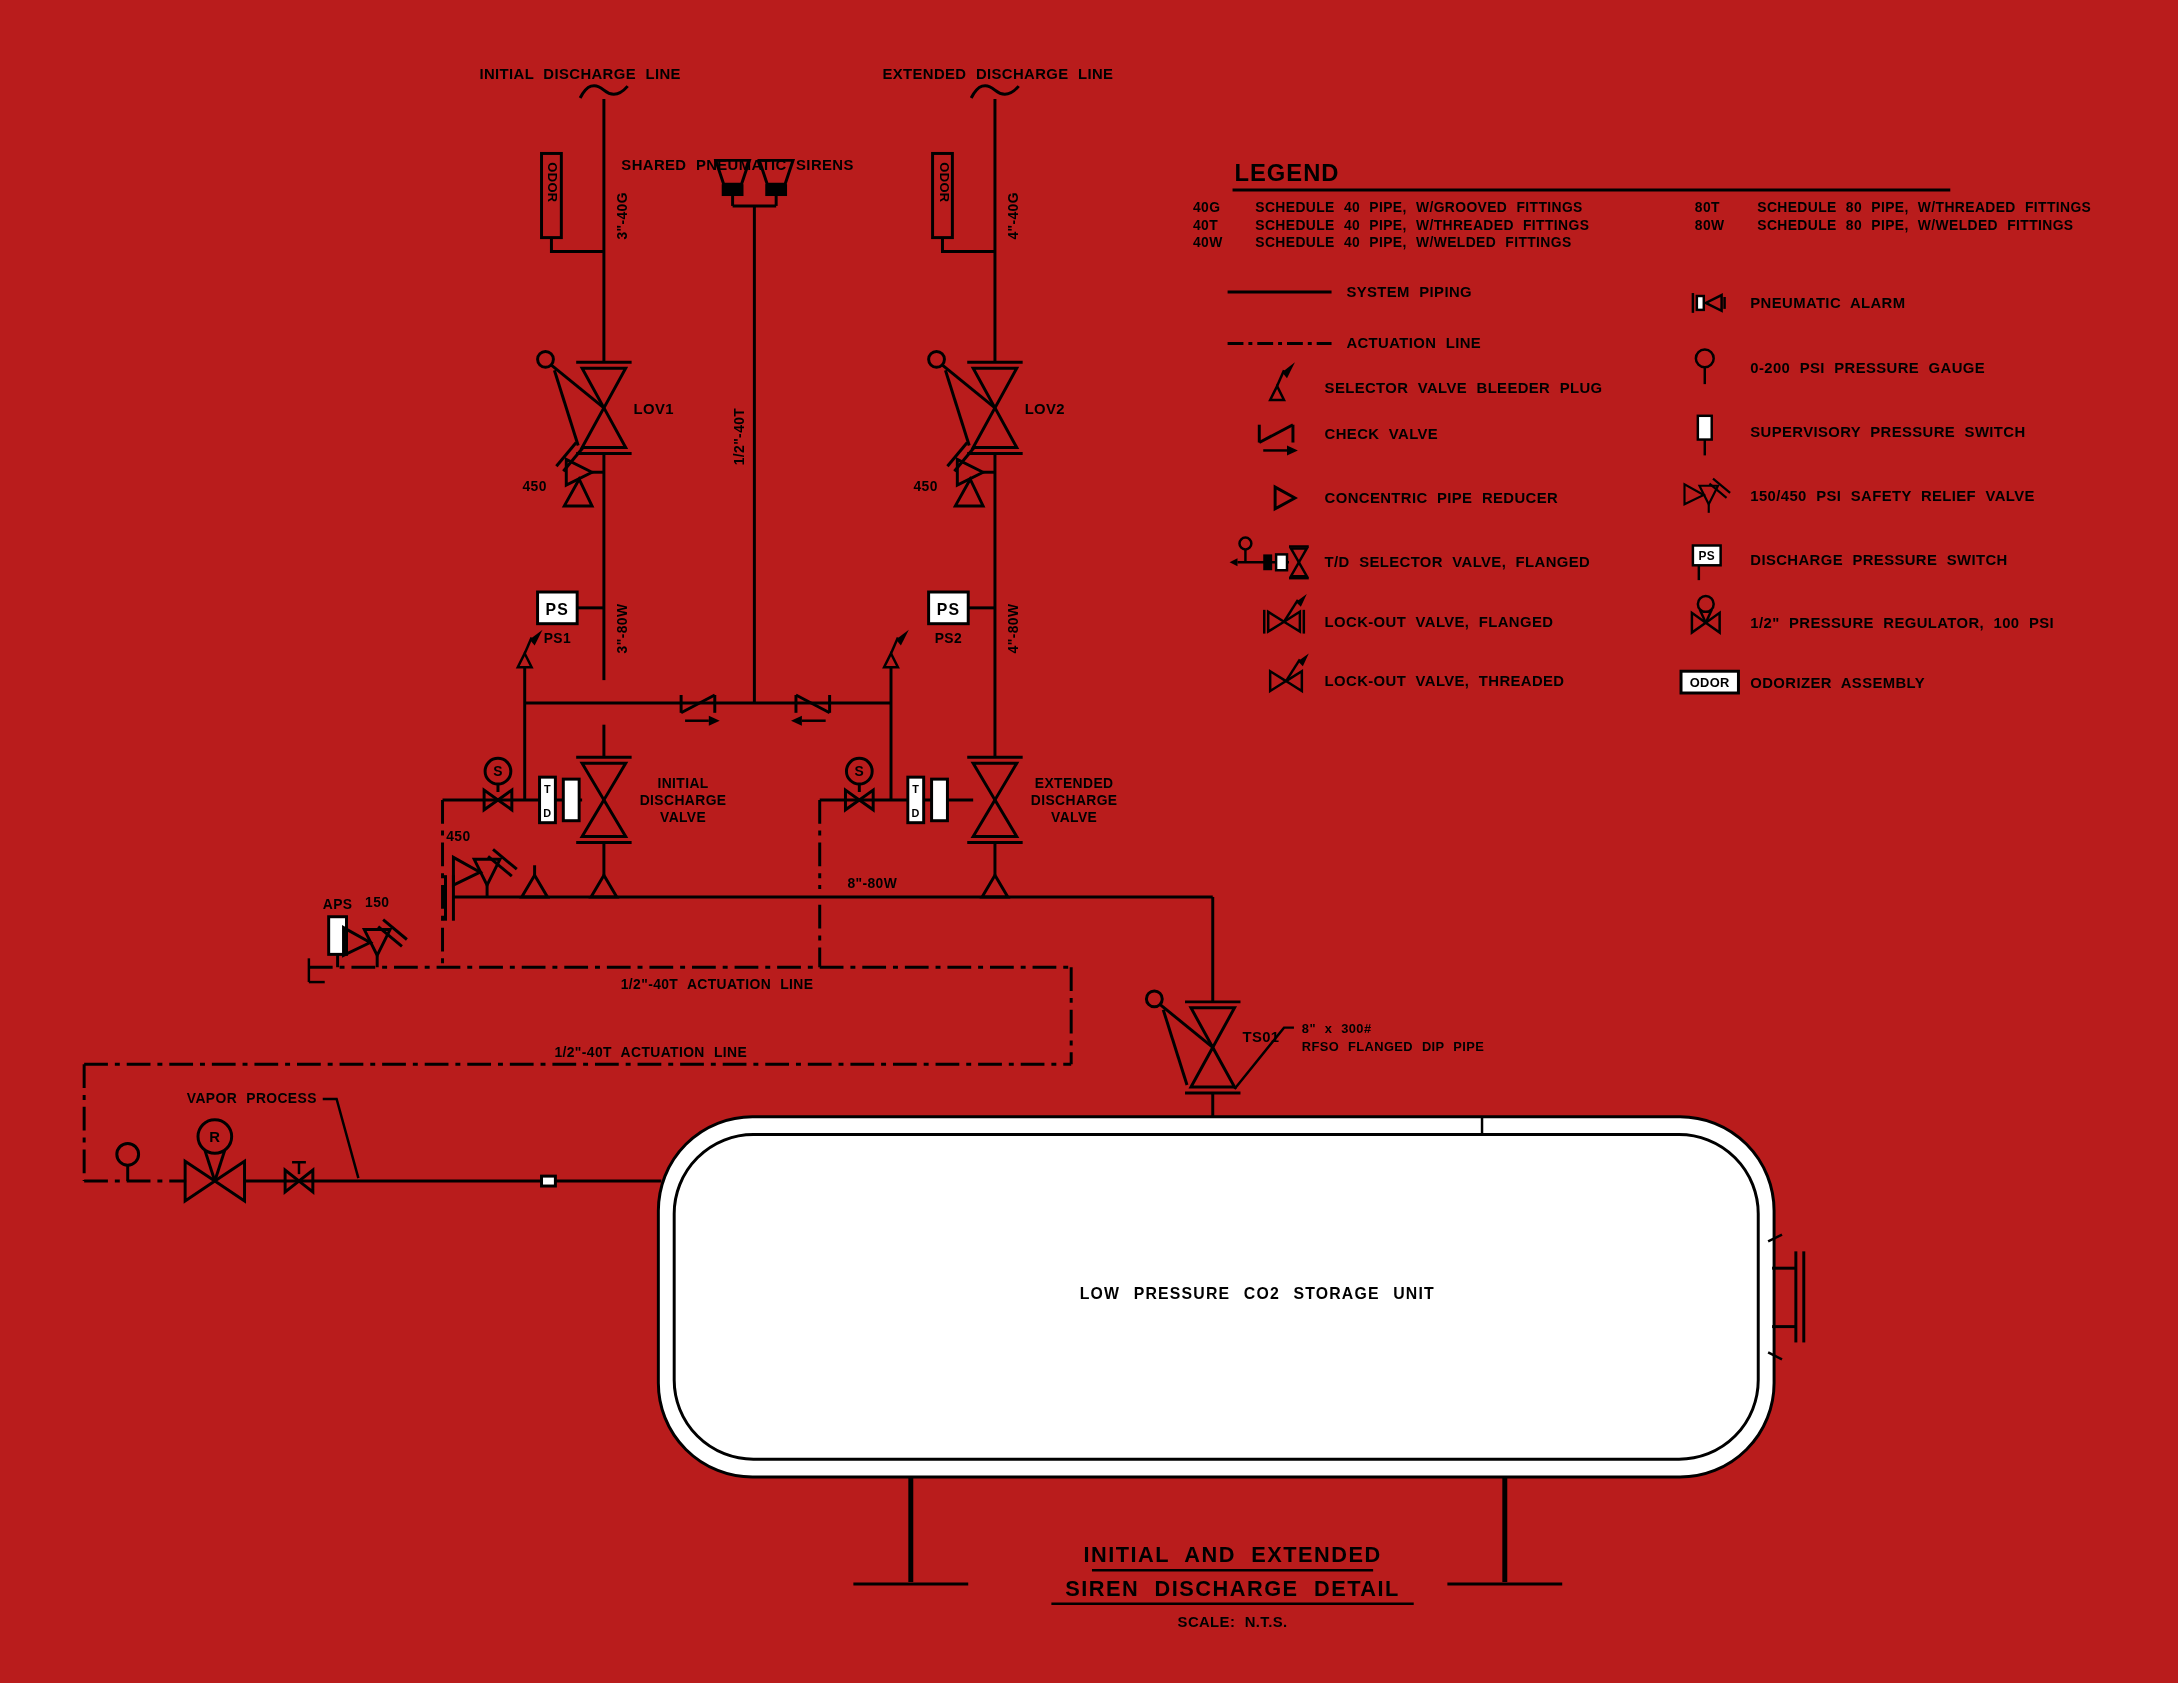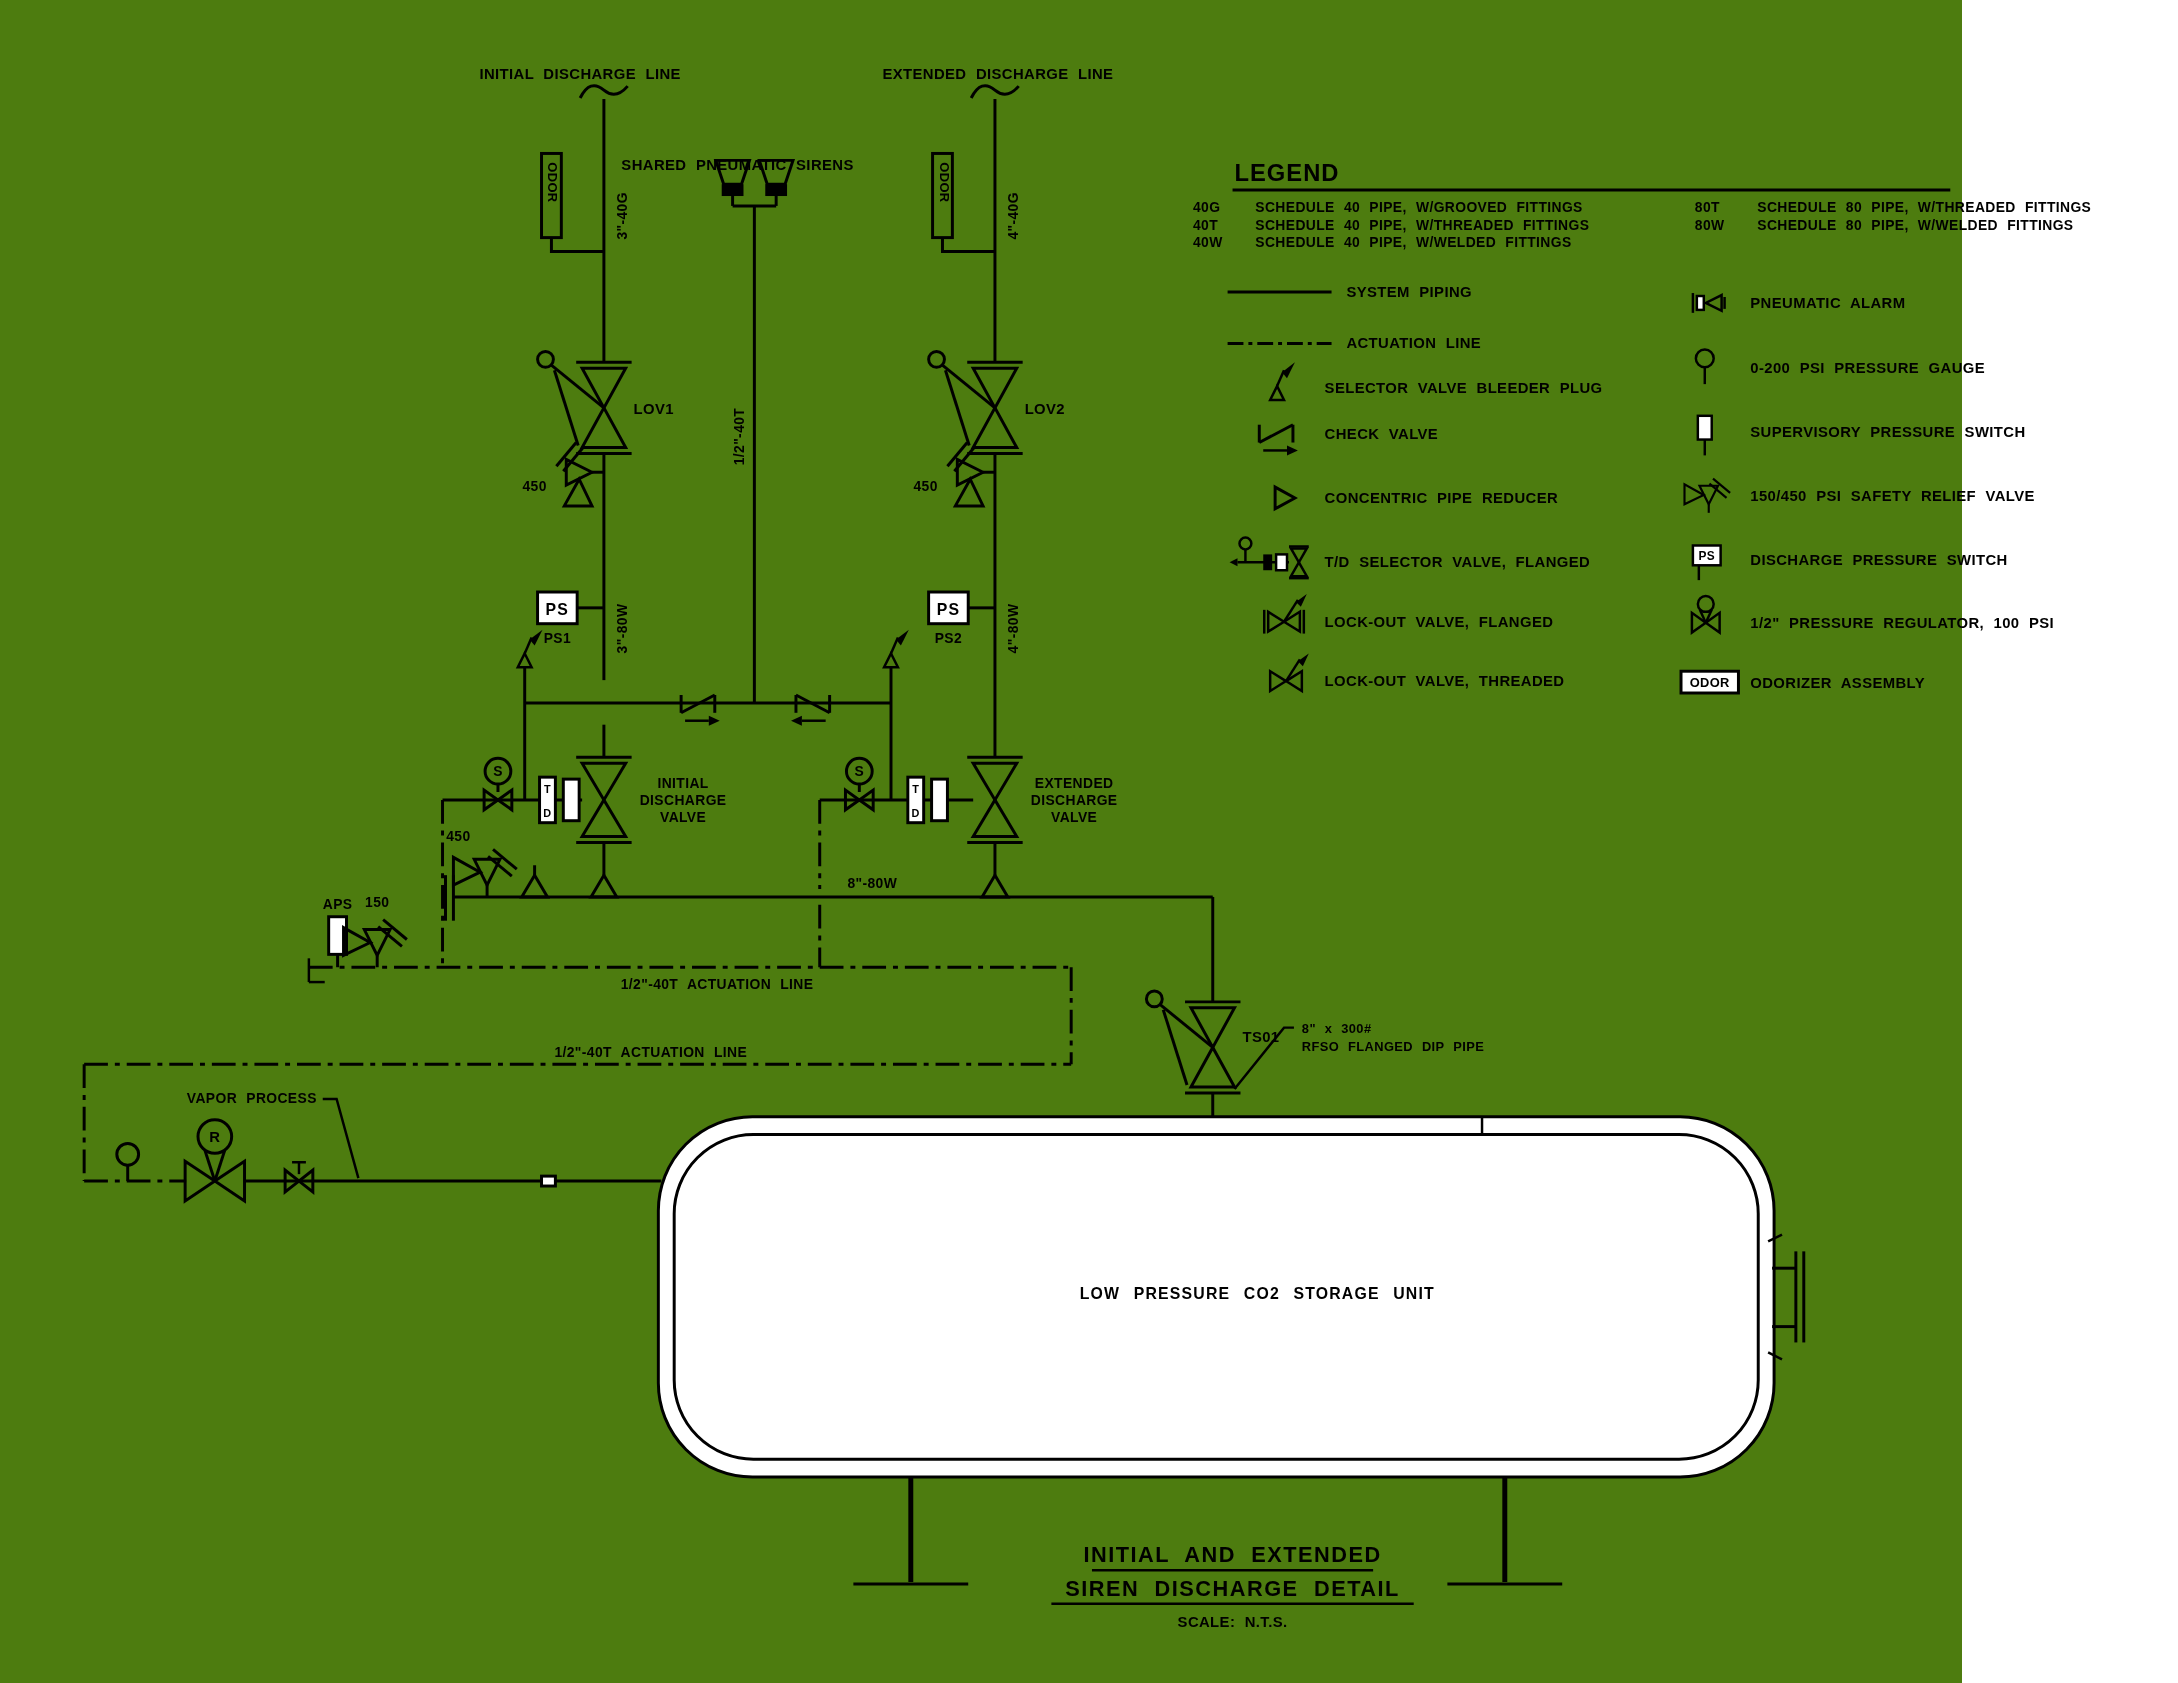--- a/index.html
+++ b/index.html
@@ -1,16 +1,16 @@
 <!DOCTYPE html>
 <html><head>
 <meta charset="utf-8">
 <style>
   html,body{margin:0;padding:0;background:#ffffff;}
-  .page{width:1962px;height:1683px;background:#4d7c0f;position:relative;}
+  .page{width:2178px;height:1683px;background:#b91c1c;position:relative;}
   svg{display:block;}
   .ln{stroke:#000;stroke-width:3;fill:none;}
   .ln2{stroke:#000;stroke-width:2.5;fill:none;}
   .dd{stroke-dasharray:24 7 5 7;}
   .dd2{stroke-dasharray:16 5 4 5;}
   .fb{fill:#000;stroke:none;}
   .wh{fill:#fff;}
   .thick{stroke-width:5;}
   text{font-family:"Liberation Sans", sans-serif;font-weight:bold;fill:#000;letter-spacing:.4px;word-spacing:5px;}.f11{font-size:11px;}.f12{font-size:12px;}.f13{font-size:13px;}
   .f14{font-size:14px;}.f15{font-size:15px;}.f16{font-size:16px;letter-spacing:1.2px;word-spacing:8px;}

